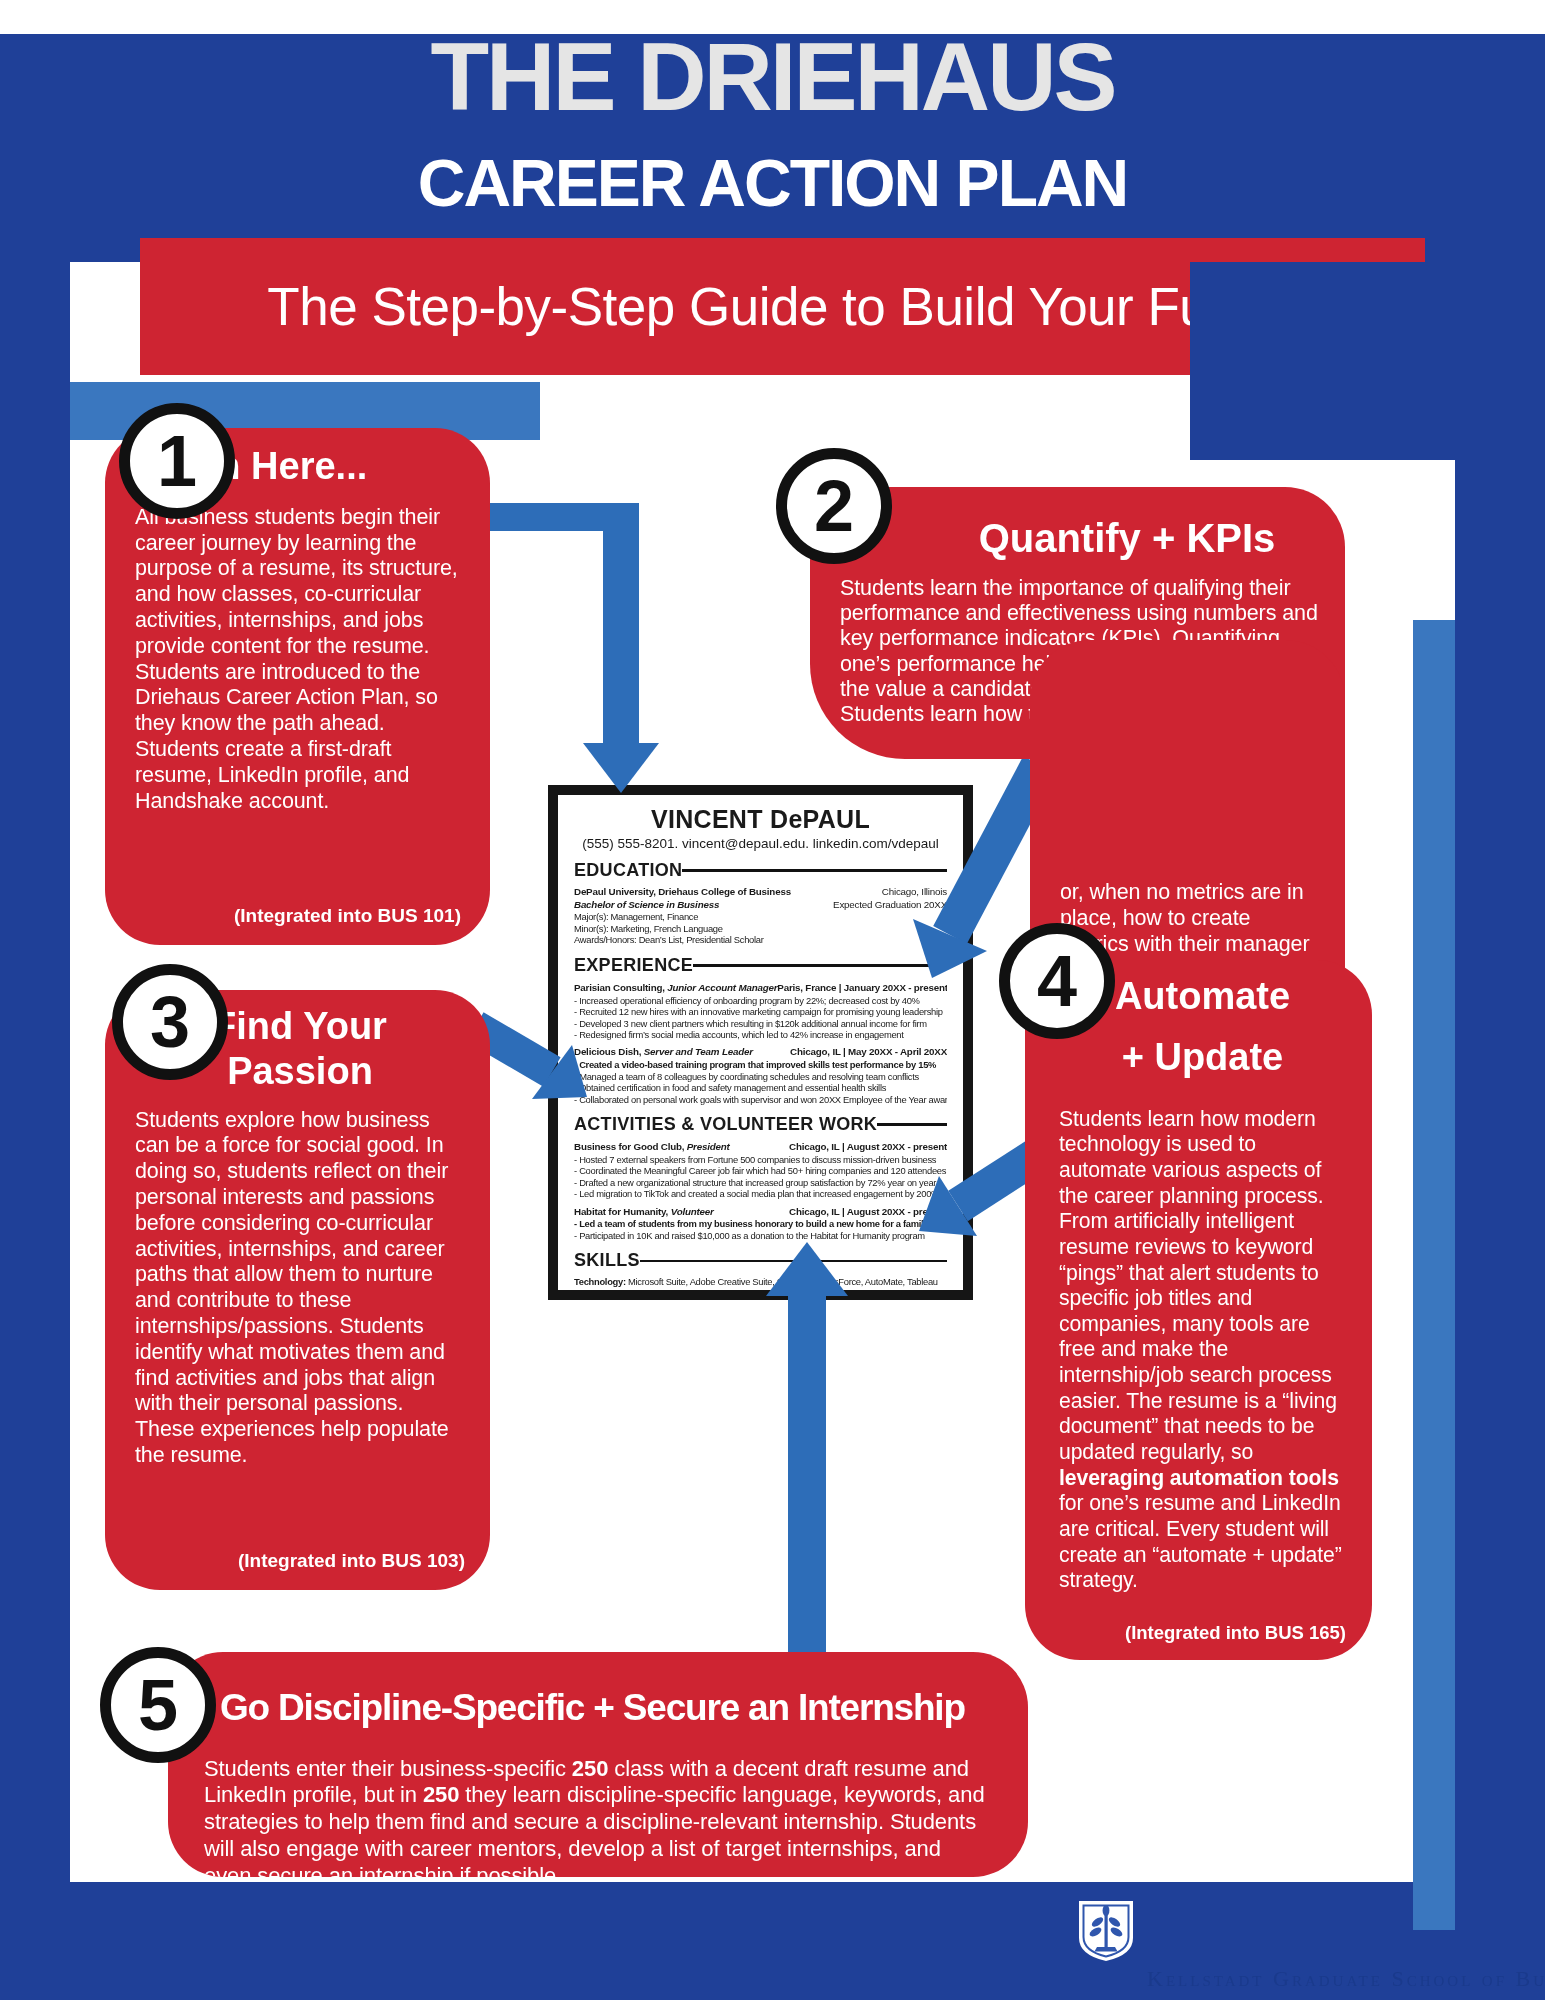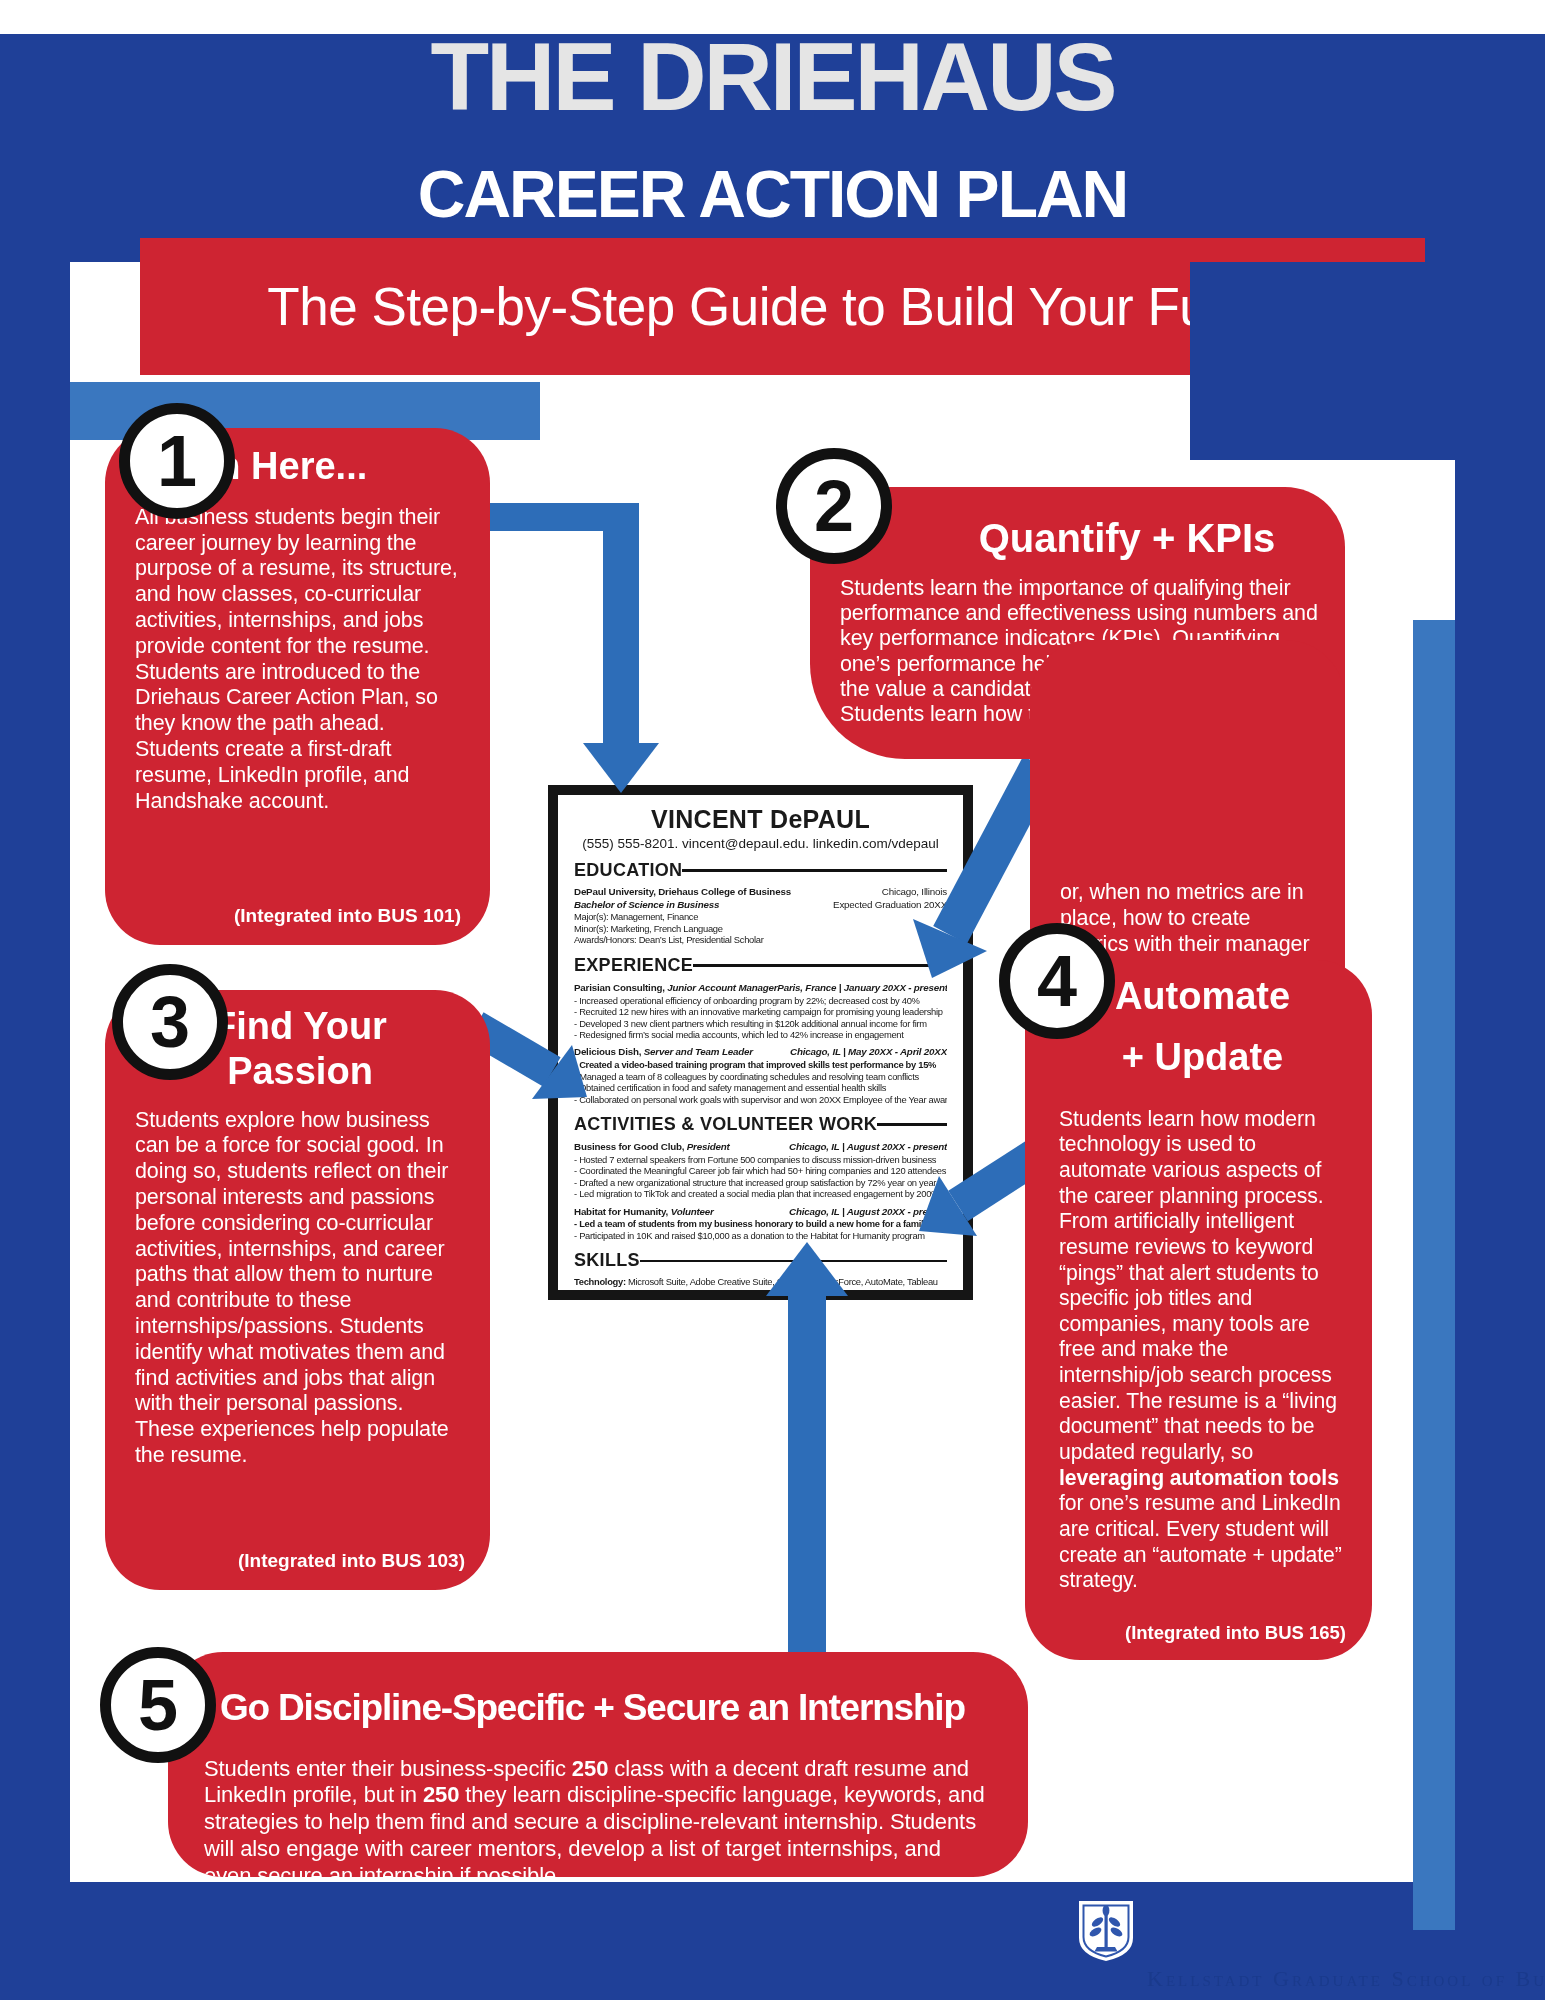--- a/index.html
+++ b/index.html
@@ -3,21 +3,21 @@
 <meta charset="utf-8">
 <style>
   html,body{margin:0;padding:0;background:#0e2a6e;}
   .page{position:relative;width:1545px;height:2000px;background:#1f4098;overflow:hidden;
         font-family:"Liberation Sans",sans-serif;}
   .abs{position:absolute;}
   
   .topstrip{left:0;top:0;width:1545px;height:34px;background:#ffffff;z-index:1;}
   .title1{left:0;right:0;top:22px;margin:0;text-align:center;color:#e5e5e5;font-size:96px;
           font-weight:800;letter-spacing:-3px;z-index:1;}
-  .title2{left:0;right:0;top:140px;margin:16px;text-align:center;color:#fff;font-size:66px;
+  .title2{left:0;right:0;top:140px;margin:5px;text-align:center;color:#fff;font-size:66px;
           font-weight:800;letter-spacing:-2px;z-index:1;}
   .banner{left:140px;top:238px;width:1285px;height:137px;background:#ce2432;z-index:2;
           display:flex;align-items:center;justify-content:center;color:#fff;font-size:53px;
           font-weight:500;letter-spacing:-0.5px;}
   
   .panel{left:70px;top:262px;width:1385px;height:1620px;background:#ffffff;z-index:1;}
   .bar-tl{left:70px;top:382px;width:470px;height:58px;background:#3a77bf;z-index:2;}
   .notch-tr{left:1190px;top:262px;width:265px;height:198px;background:#1f4098;z-index:2;}
   .strip-r{left:1413px;top:620px;width:42px;height:1310px;background:#3a77bf;z-index:3;}
   .footband{left:0;top:1882px;width:1545px;height:118px;background:#1f4098;z-index:2;}
@@ -64,21 +64,21 @@
           box-sizing:border-box;z-index:3;padding:10px 16px 8px;color:#1a1a1a;overflow:hidden;}
   .r-name{text-align:center;font-size:25px;font-weight:800;letter-spacing:0.3px;}
   .r-contact{text-align:center;font-size:13.5px;margin-top:2px;}
   .r-h{display:flex;align-items:center;margin-top:9px;margin-bottom:5px;
        font-size:18px;font-weight:800;letter-spacing:0.3px;}
   .r-h .rule{flex:1;height:2.5px;background:#111;}
   .r-row{display:flex;justify-content:space-between;font-size:9.8px;letter-spacing:-0.2px;
          white-space:nowrap;overflow:hidden;line-height:1.3;}
   .r-line{font-size:9.4px;letter-spacing:-0.3px;line-height:1.22;white-space:nowrap;overflow:hidden;}
   .r-job{margin-top:6px;}
-  .rb{font-weight:700;} .ri{font-style:italic;} .rr{text-align:left;font-weight:700;font-style:italic;}
+  .rb{font-weight:700;} .ri{font-style:italic;} .rr{text-align:left;font-weight:700;}
   
   .flogo{left:1078px;top:1900px;display:flex;align-items:center;gap:14px;z-index:4;}
   .wordmark{font-family:"Liberation Serif",serif;font-variant:small-caps;color:#fff;
             font-size:46px;letter-spacing:1px;line-height:1;}
   .fsub{left:1147px;top:1966px;font-family:"Liberation Serif",serif;font-variant:small-caps;
         color:#1a3a8c;font-size:22px;letter-spacing:3px;white-space:nowrap;z-index:4;}
 </style>
 </head>
 <body>
 

